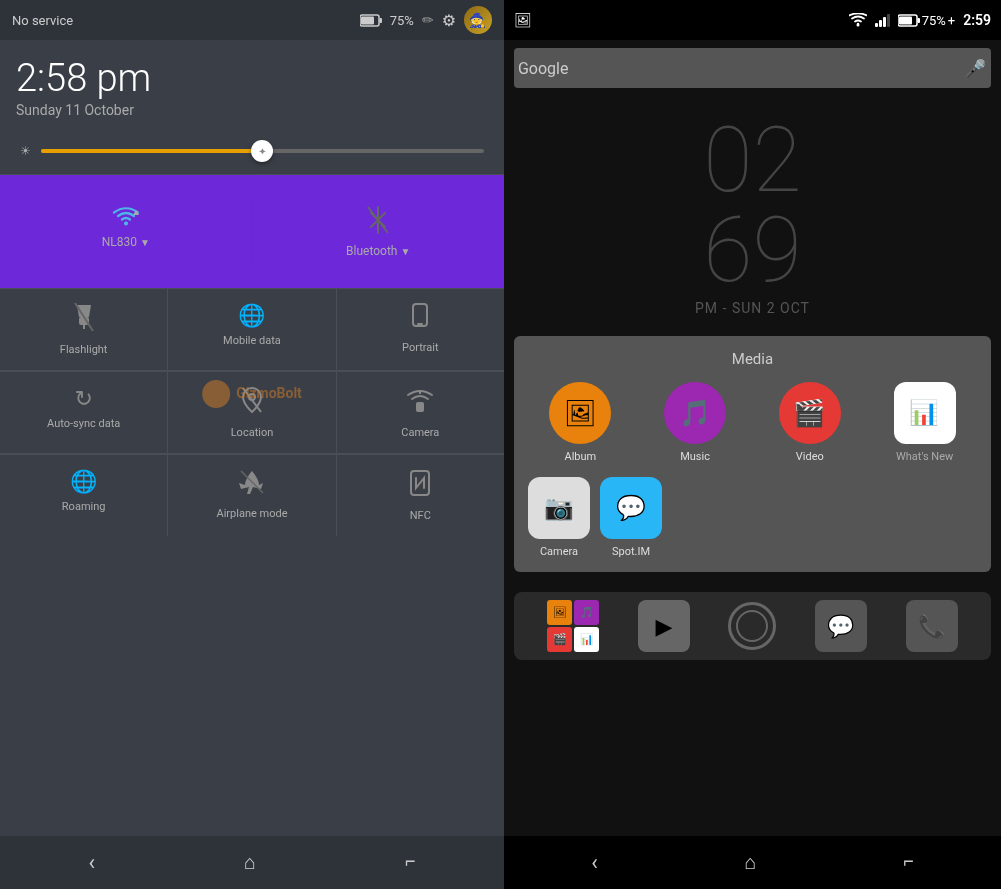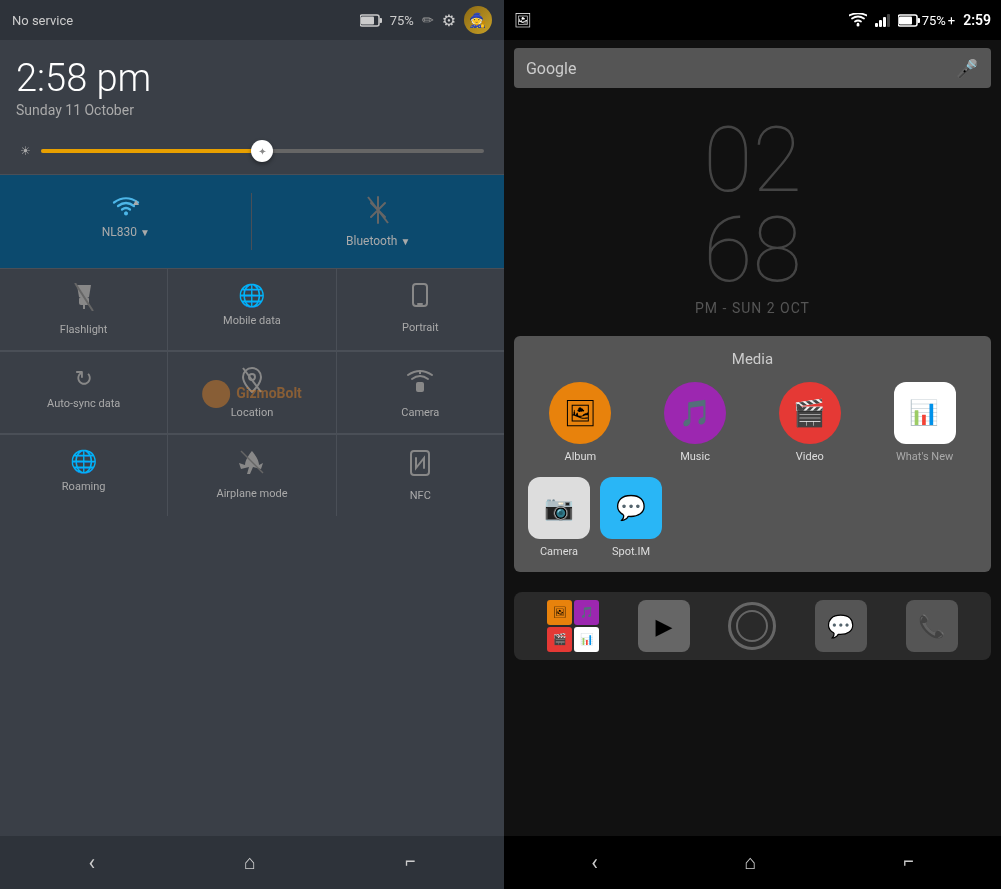--- a/index.html
+++ b/index.html
@@ -108,22 +108,22 @@
       background: #fff;
       border-radius: 50%;
       box-shadow: 0 2px 4px rgba(0,0,0,0.4);
       display: flex;
       align-items: center;
       justify-content: center;
     }
 
     .toggle-row {
       display: flex;
-      padding: 10px 0;
-      background: #0c4a6e;
+      padding: 20px 0;
+      background: #6d28d9;
       border-top: 1px solid #4a4f57;
     }
 
     .toggle-item {
       flex: 1;
       display: flex;
       flex-direction: column;
       align-items: center;
       gap: 6px;
       padding: 10px 4px;
@@ -230,21 +230,21 @@
       gap: 8px;
     }
 
     .search-bar {
       background: #555;
       margin: 8px 10px;
       border-radius: 4px;
       height: 40px;
       display: flex;
       align-items: center;
-      padding: 0 12px;
+      padding: 0 4px;
     }
 
     .search-bar-text {
       flex: 1;
       color: #ccc;
       font-size: 16px;
     }
 
     .mic-icon {
       color: #aaa;
@@ -696,21 +696,21 @@
     <span style="color:#fff;font-size:14px;font-weight:600;">2:59</span>
   </div>
 
   <div class="search-bar">
     <span class="search-bar-text">Google</span>
     <span class="mic-icon">🎤</span>
   </div>
 
   <div class="clock-widget">
     <div class="clock-big">02</div>
-    <div class="clock-big">68</div>
+    <div class="clock-big">69</div>
     <div class="clock-date">
       <span>PM</span> - <span>SUN 2 OCT</span>
     </div>
   </div>
 
   <div class="media-widget">
     <div class="media-title">Media</div>
     <div class="media-grid">
 
       <div class="media-item">

